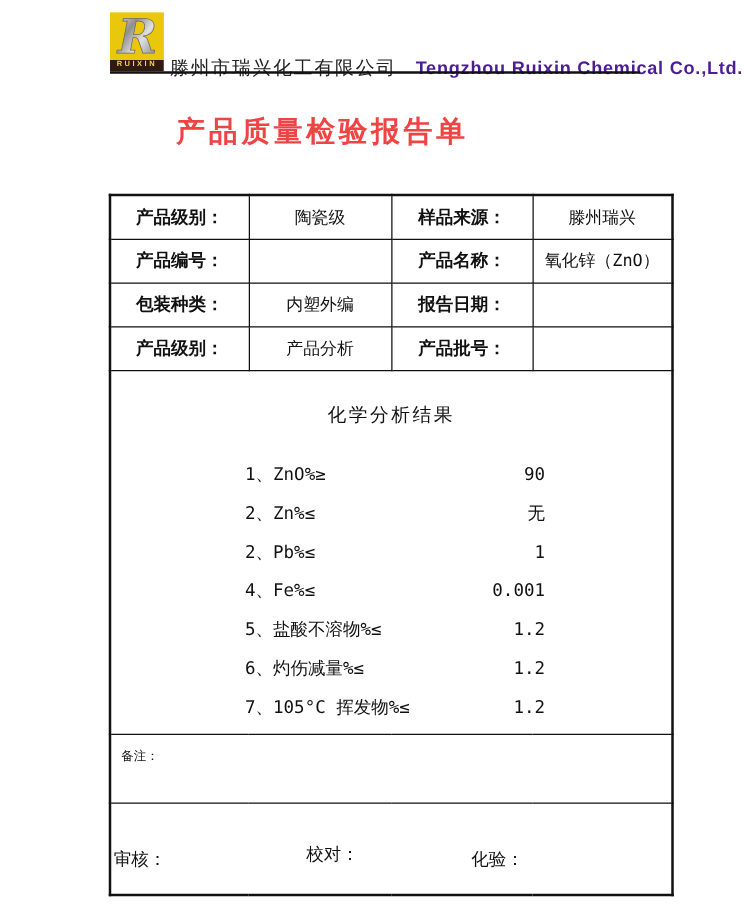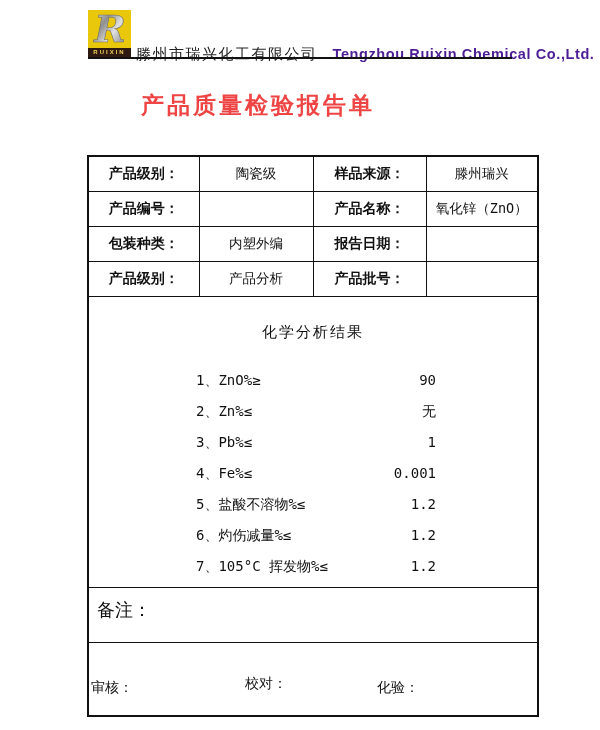--- a/index.html
+++ b/index.html
@@ -34,21 +34,21 @@
 
   td.chem{height:290px;vertical-align:top;position:relative;}
   .chem-head{margin-top:26px;height:18px;text-align:center;font-size:15px;
              letter-spacing:2px;font-family:"DejaVu Sans Mono","Liberation Mono",monospace;}
   .chem-items{margin-top:24px;text-decoration:underline;}
   .chem-item{position:relative;height:31px;line-height:31px;
              font-family:"DejaVu Sans Mono","Liberation Mono",monospace;font-size:14px;}
   .chem-item .cl{position:absolute;left:107px;}
   .chem-item .cv{position:absolute;right:101px;}
 
-  td.remark{height:54px;vertical-align:top;font-size:18px;
+  td.remark{height:54px;vertical-align:top;font-size:10px;
             font-family:Liberation Serif, serif;}
   td.remark div{padding:10px 0 0 8px;}
 
   td.sign{height:72px;position:relative;font-size:14px;
           font-family:"DejaVu Sans Mono","Liberation Mono",monospace;}
   .sign-review{position:absolute;left:2px;top:36px;}
   .sign-proof{position:absolute;left:156px;top:32px;}
   .sign-test{position:absolute;left:288px;top:36px;}
 </style>
 </head>
@@ -120,21 +120,21 @@
         <div class="chem-items">
           <div class="chem-item">
             <span class="cl">1、ZnO%≥</span>
             <span class="cv">90</span>
           </div>
           <div class="chem-item">
             <span class="cl">2、Zn%≤</span>
             <span class="cv">无</span>
           </div>
           <div class="chem-item">
-            <span class="cl">3、Pb%≤</span>
+            <span class="cl">2、Pb%≤</span>
             <span class="cv">1</span>
           </div>
           <div class="chem-item">
             <span class="cl">4、Fe%≤</span>
             <span class="cv">0.001</span>
           </div>
           <div class="chem-item">
             <span class="cl">5、盐酸不溶物%≤</span>
             <span class="cv">1.2</span>
           </div>

